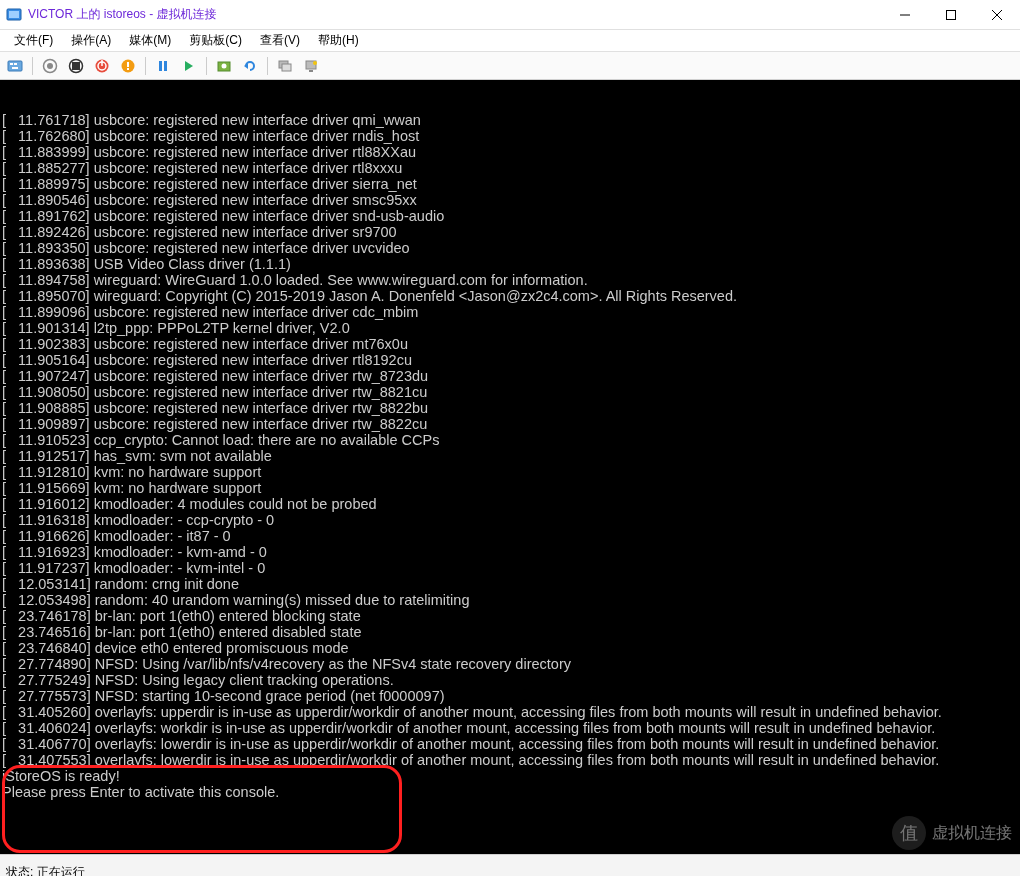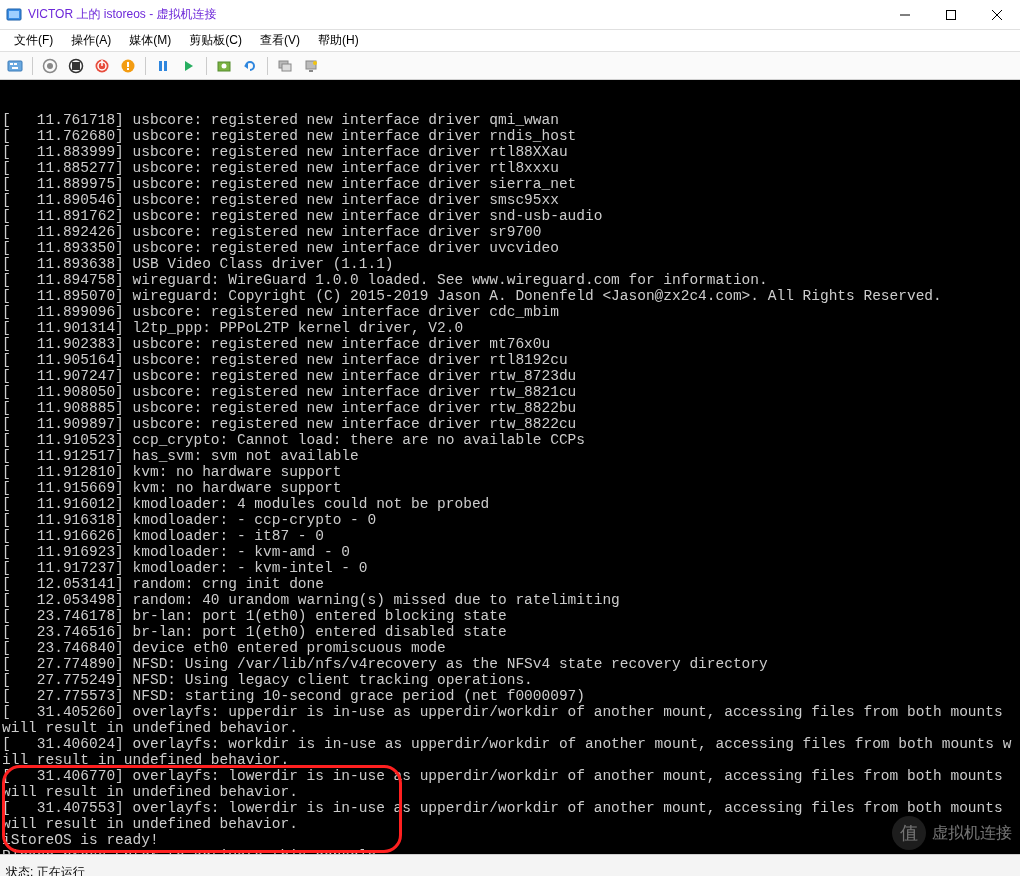--- a/index.html
+++ b/index.html
@@ -8,21 +8,21 @@
   .titlebar .icon { width: 16px; height: 16px; margin: 0 6px; }
   .titlebar .title { flex: 1; font-size: 12px; color: #6d28d9; }
   .titlebar .winbtns { display: flex; }
   .titlebar .winbtn { width: 46px; height: 30px; display: flex; align-items: center; justify-content: center; }
   .titlebar .winbtn svg { width: 10px; height: 10px; }
   .menubar { height: 22px; display: flex; align-items: center; padding: 0 6px; gap: 2px; border-bottom: 1px solid #e0e0e0; }
   .menubar .mi { padding: 2px 8px; font-size: 12px; color: #000; }
   .toolbar { height: 28px; display: flex; align-items: center; padding: 0 4px; gap: 4px; border-bottom: 1px solid #d0d0d0; background: #fafafa; }
   .toolbar .tb { width: 22px; height: 22px; display: flex; align-items: center; justify-content: center; border-radius: 2px; }
   .toolbar .sep { width: 1px; height: 18px; background: #ccc; margin: 0 2px; }
-  .console { background: #000; color: #ccc; font-family: Liberation Mono, monospace; font-size: 14.5px; line-height: 16px; height: 774px; overflow: hidden; padding: 0 2px; white-space: pre; position: relative; }
+  .console { background: #000; color: #ccc; font-family: Liberation Sans, sans-serif; font-size: 14.5px; line-height: 16px; height: 774px; overflow: hidden; padding: 0 2px; white-space: pre; position: relative; }
   .console .line { white-space: pre-wrap; word-break: break-all; }
   .highlight-box { position: absolute; border: 3px solid #ff2020; border-radius: 18px; left: 2px; top: 765px; width: 400px; height: 88px; pointer-events: none; }
   .statusbar { height: 36px; display: flex; align-items: center; padding: 0 6px; font-size: 12px; border-top: 1px solid #d0d0d0; background: #f4f4f4; }
   .watermark { position: absolute; right: 8px; bottom: 26px; opacity: 0.45; display: flex; align-items: center; gap: 6px; color: #fff; font-size: 16px; }
   .watermark .logo { width: 34px; height: 34px; border-radius: 50%; background: rgba(255,255,255,0.25); display: flex; align-items: center; justify-content: center; font-size: 18px; }
 </style>
 </head>
 <body>
 
 <div class="titlebar">

